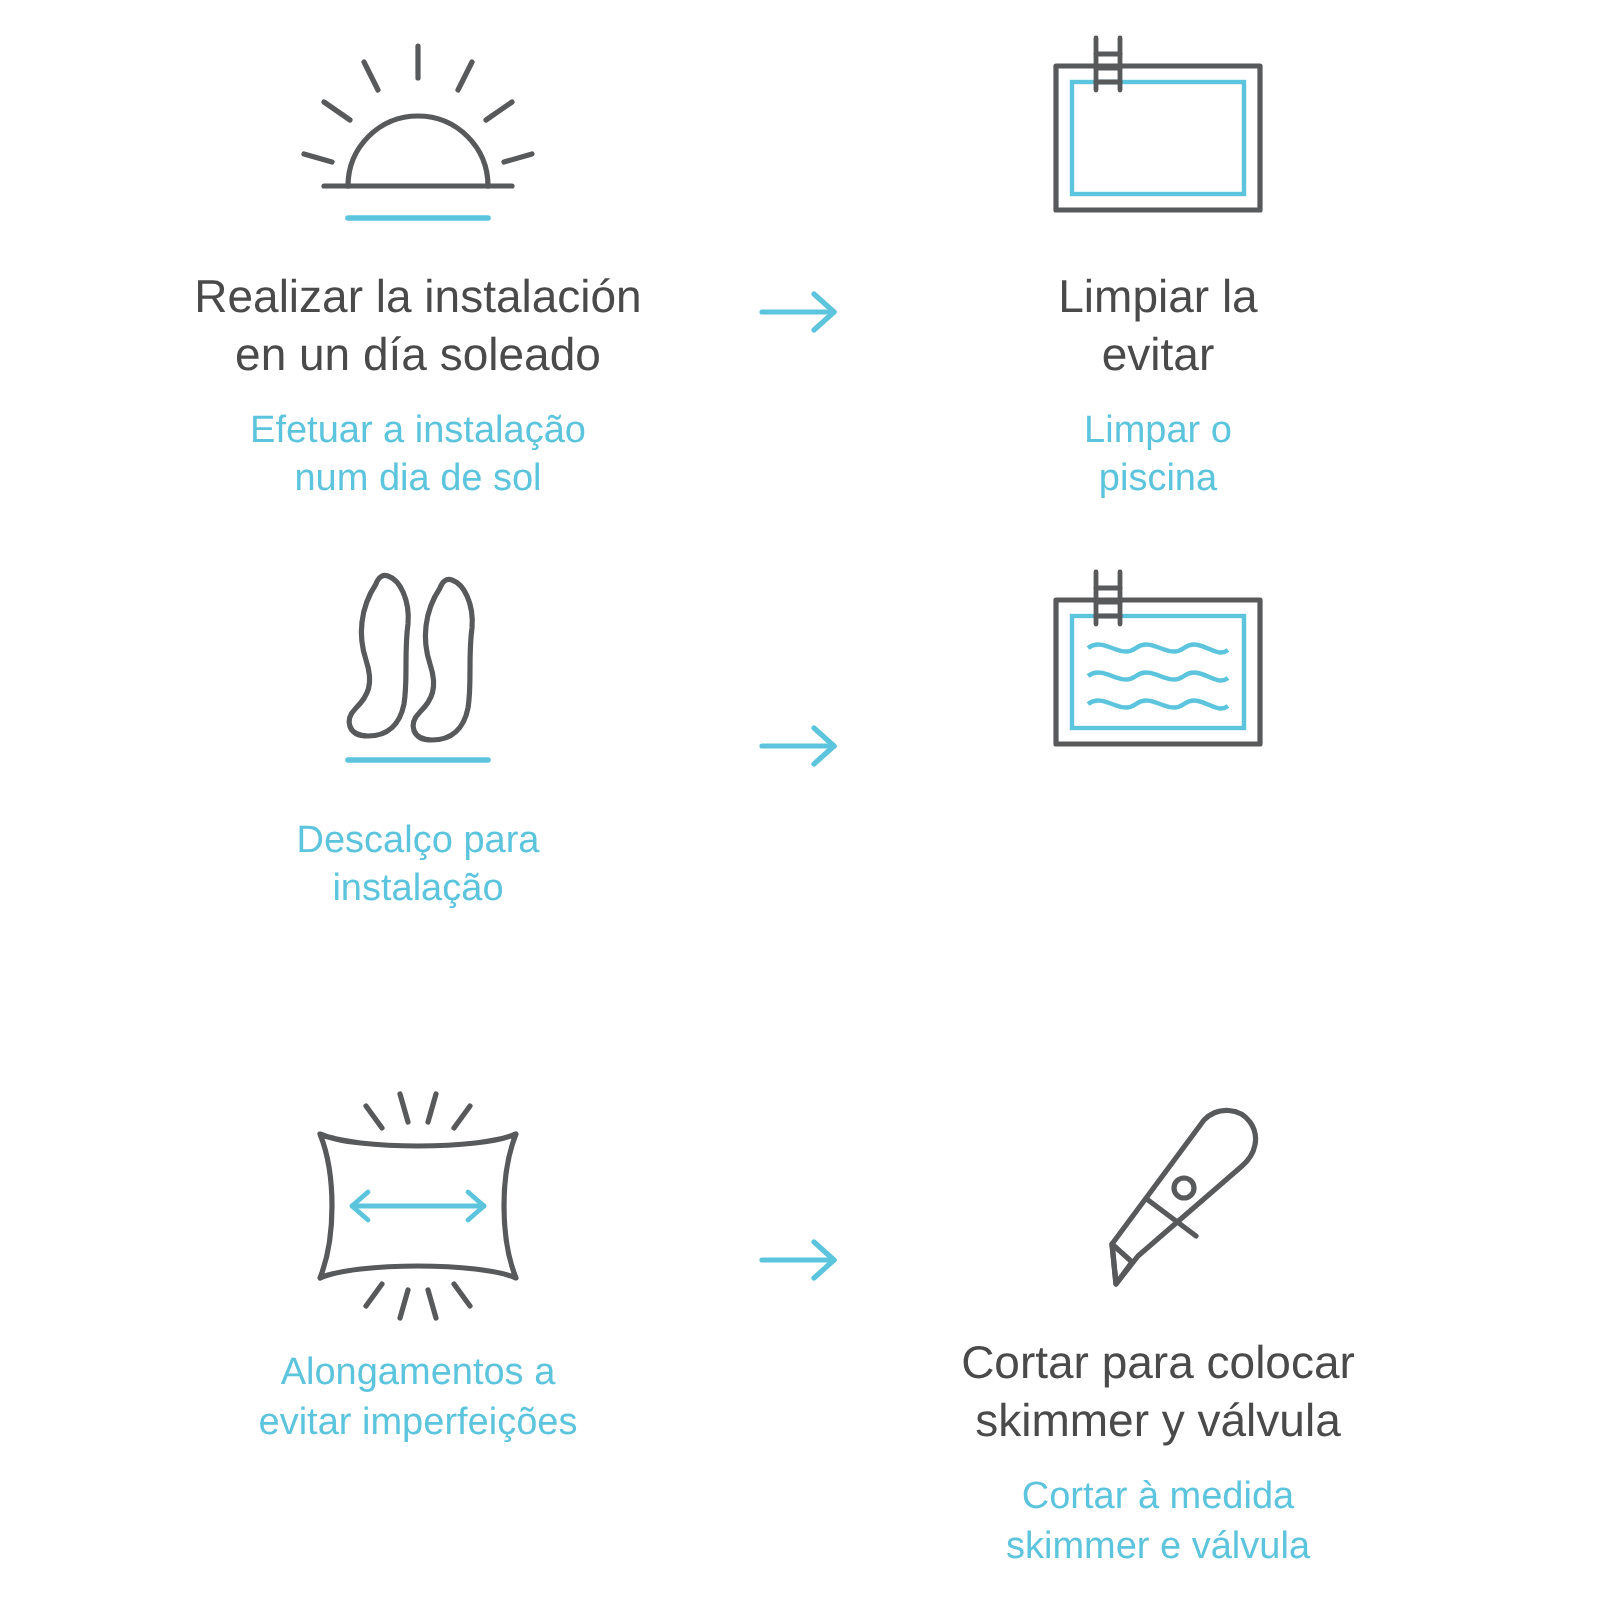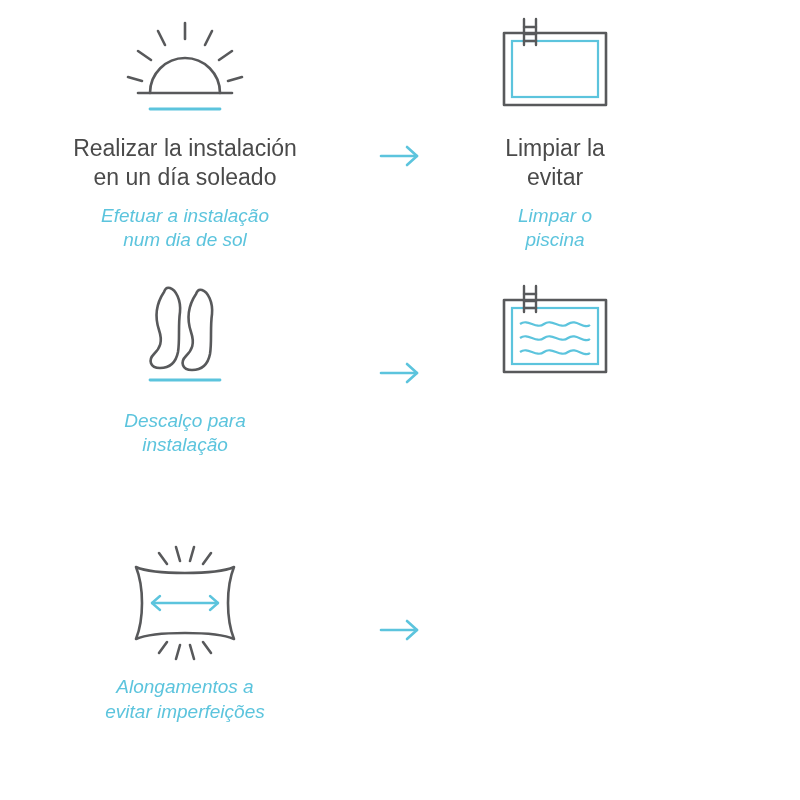--- a/index.html
+++ b/index.html
@@ -18,20 +18,21 @@
     width: 800px;
     height: 800px;
     box-sizing: border-box;
   }
   .grid {
     display: grid;
     grid-template-columns: 1fr 1fr;
     grid-template-rows: 1fr 1fr 1fr;
     width: 740px;
     height: 800px;
+    padding-left: 24px;
   }
   .cell {
     position: relative;
     display: flex;
     flex-direction: column;
     align-items: center;
     justify-content: flex-start;
     padding-top: 10px;
     box-sizing: border-box;
   }
@@ -49,21 +50,20 @@
     max-width: 280px;
     font-weight: 400;
     margin-top: 4px;
     white-space: pre-line;
   }
   .label-sub {
     color: #5cc4dd;
     font-size: 19px;
     line-height: 1.28;
     text-align: center;
-    font-style: italic;
     max-width: 270px;
     margin-top: 12px;
     white-space: pre-line;
   }
   .arrow {
     position: absolute;
     width: 46px;
     height: 26px;
   }
   .arrow svg { display: block; }
@@ -180,20 +180,36 @@
             <line x1="42" y1="60" x2="108" y2="60"></line>
             <polyline points="50,53 42,60 50,67"></polyline>
             <polyline points="100,53 108,60 100,67"></polyline>
           </g>
         </svg>
       </div>
       <div class="label-sub">Alongamentos a
 evitar imperfeições</div>
     </div>
 
+    <div class="cell">
+      <div class="icon-wrap">
+        <svg width="130" height="110" viewBox="0 0 130 110">
+          <g fill="none" stroke="#58595b" stroke-width="2.6" stroke-linecap="round" stroke-linejoin="round">
+            <path d="M88,12 C95,5 106,6 111,13 C116,20 114,29 107,35 L55,80 L44,94 L42,74 L88,12 Z"></path>
+            <line x1="60" y1="52" x2="84" y2="70"></line>
+            <circle cx="78" cy="46" r="5"></circle>
+          </g>
+          <path d="M44,94 L42,74 L52,83 Z" fill="none" stroke="#58595b" stroke-width="2.6" stroke-linejoin="round"></path>
+        </svg>
+      </div>
+      <div class="label-main">Cortar para colocar
+skimmer y válvula</div>
+      <div class="label-sub">Cortar à medida
+skimmer e válvula</div>
+    </div>
 
   </div>
 
   <div class="arrow arrow-1">
     <svg width="46" height="26" viewBox="0 0 46 26">
       <g fill="none" stroke="#5cc4dd" stroke-width="2.6" stroke-linecap="round" stroke-linejoin="round">
         <line x1="4" y1="13" x2="40" y2="13"></line>
         <polyline points="30,4 40,13 30,22"></polyline>
       </g>
     </svg>

